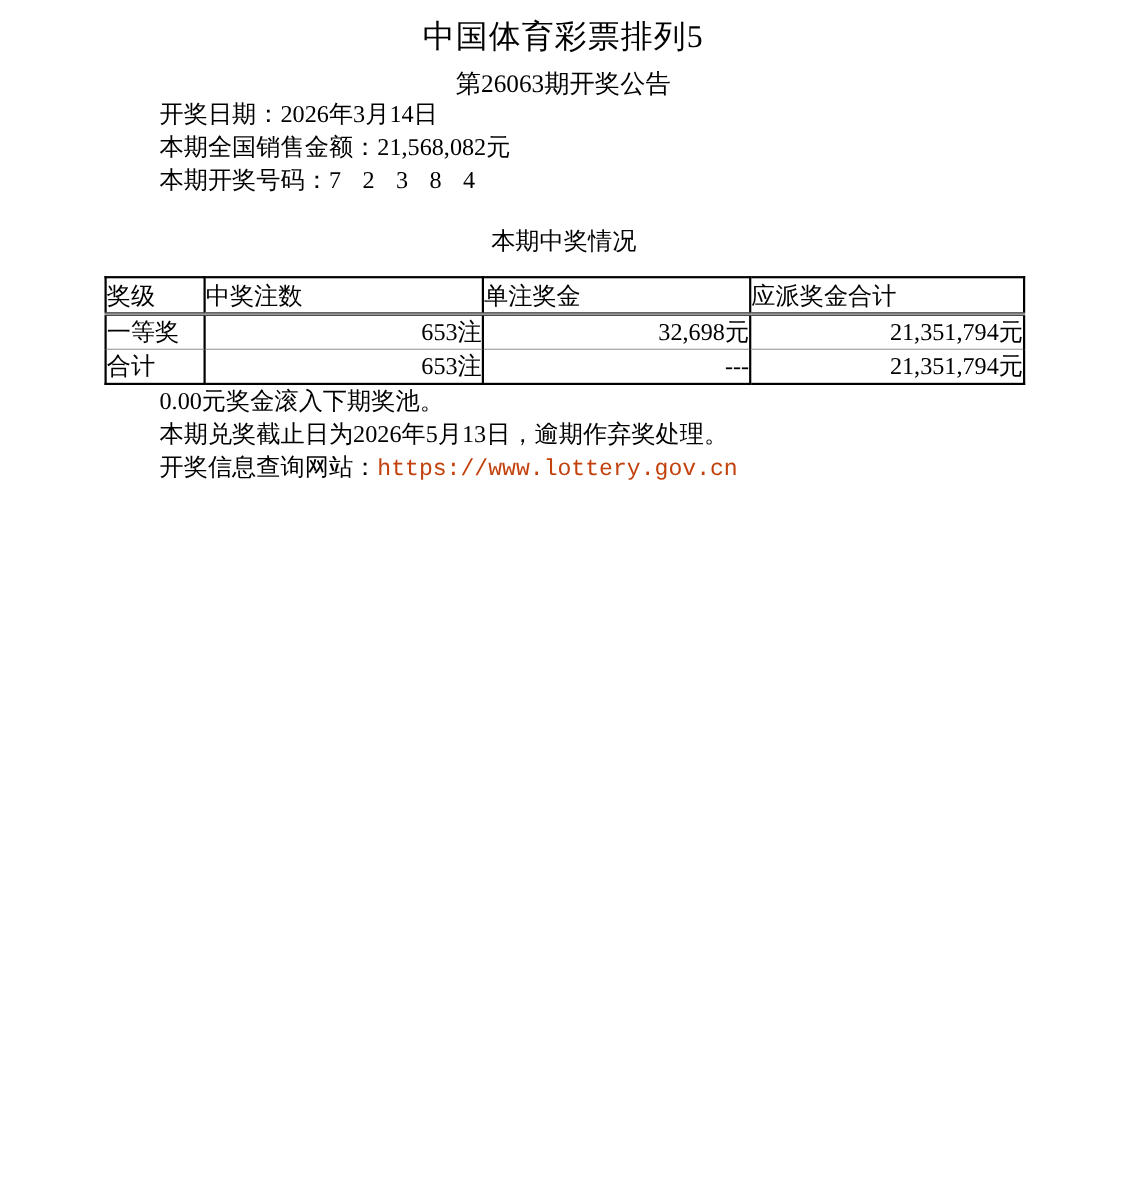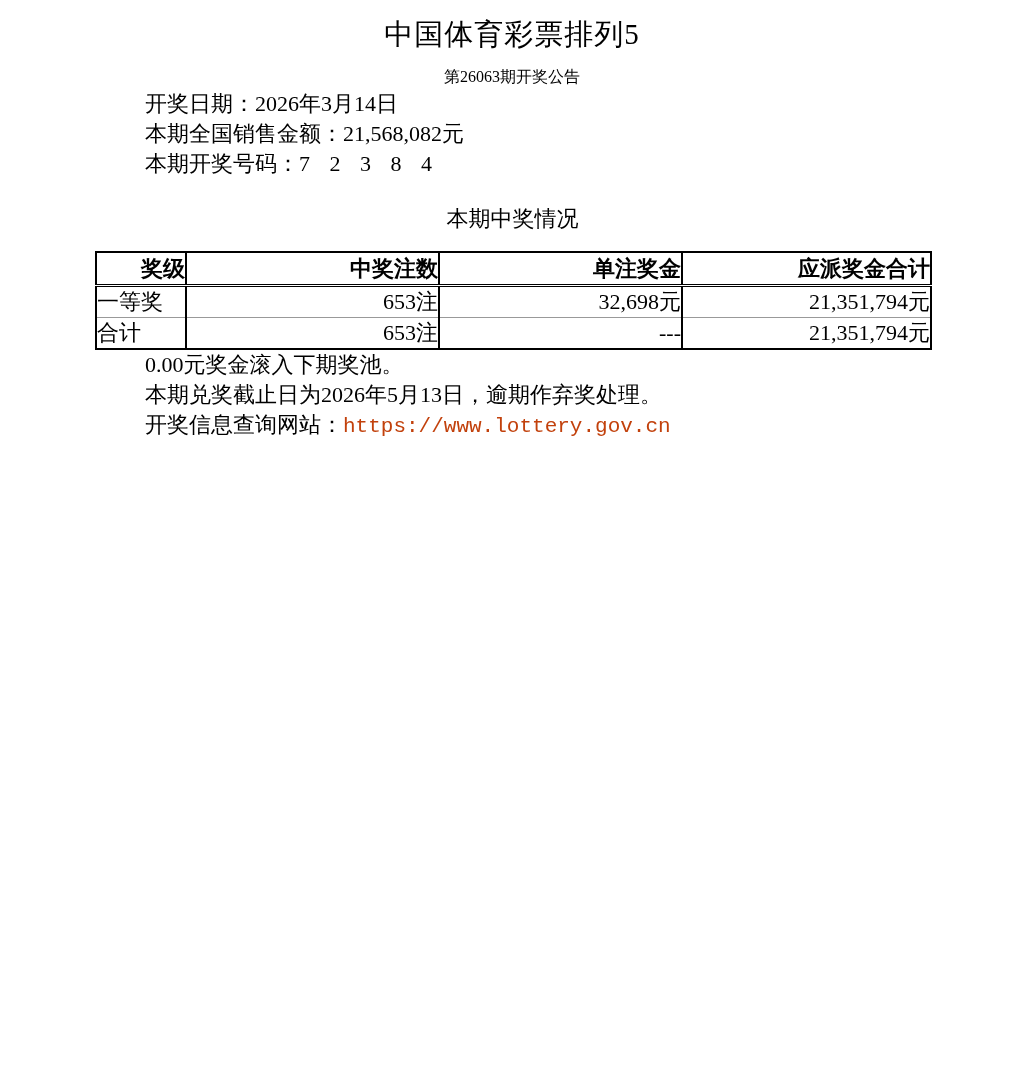--- a/index.html
+++ b/index.html
@@ -20,21 +20,21 @@
     margin: 0;
     padding-top: 18px;
     font-size: 29px;
     font-weight: normal;
     line-height: 32px;
     text-align: center;
     letter-spacing: 1px;
   }
   .page-subtitle {
     margin-top: 15px;
-    font-size: 16px;
+    font-size: 23px;
     line-height: 24px;
     text-align: center;
   }
   .content {
     padding: 0 94px 0 95px;
     font-size: 22px;
   }
   .content p { margin: 0; line-height: 30px; }
   .indent { text-indent: 50px; }
   .line-date    { margin-top: 56px; }
@@ -51,22 +51,22 @@
     margin-top: 17px;
     border-collapse: collapse;
     table-layout: fixed;
     width: 835px;
     font-size: 22px;
   }
   table.prize-table, table.prize-table th, table.prize-table td {
     border: 2px solid #000000;
   }
   table.prize-table th {
-    font-weight: bold;
-    text-align: right;
+    font-weight: normal;
+    text-align: left;
     height: 31px;
     border-bottom: 3px double #000000;
     padding: 0;
   }
   table.prize-table td {
     height: 30px;
     padding: 0;
   }
   table.prize-table tbody tr.row-first td { border-bottom: 1px solid #999999; }
   table.prize-table tbody tr.row-total td { border-top: 1px solid #999999; }

